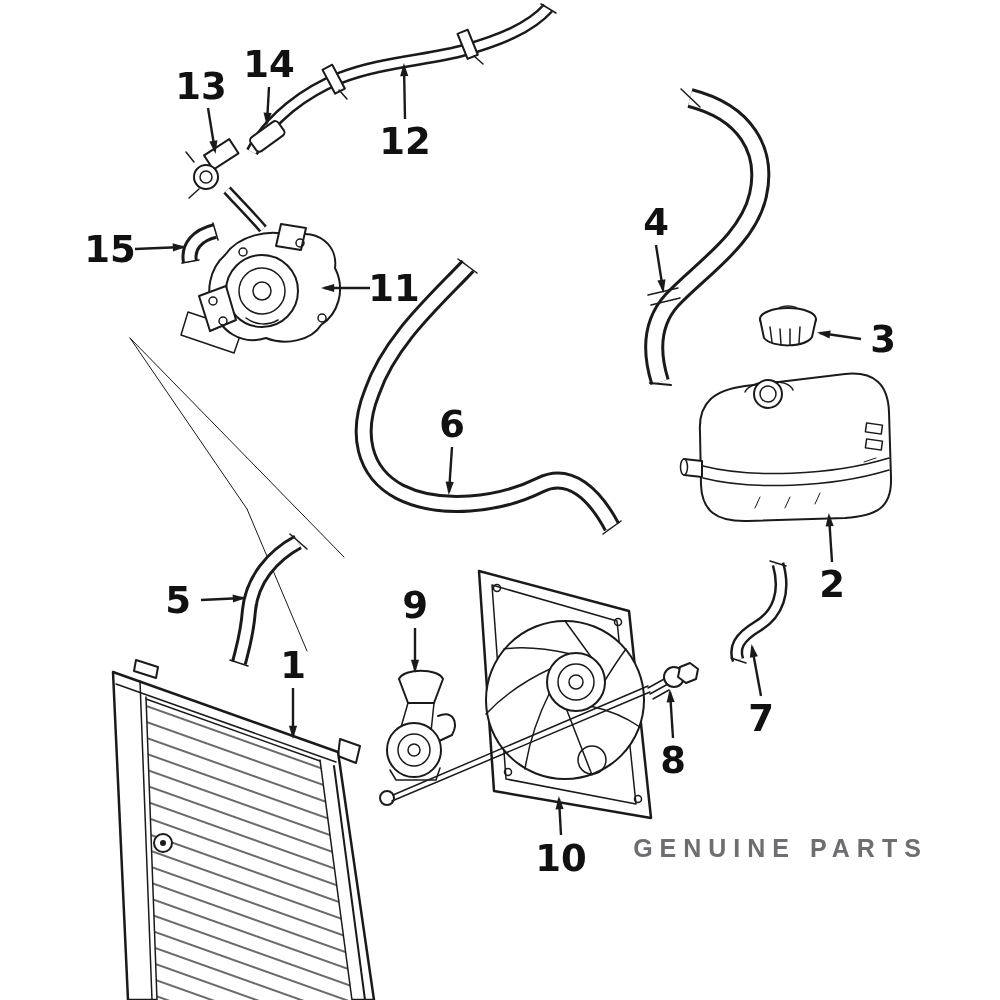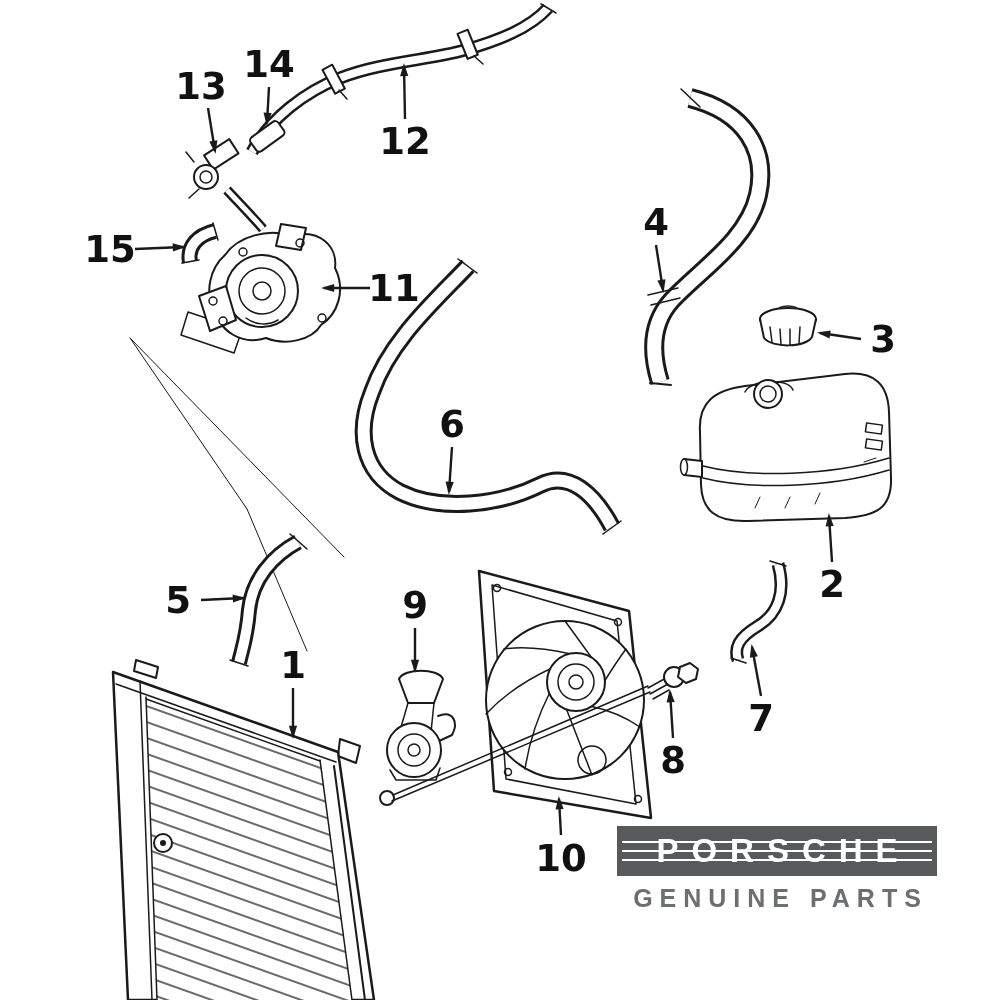--- a/index.html
+++ b/index.html
@@ -260,22 +260,16 @@
         </g>
         <g>
           <line x1="135" y1="249" x2="183" y2="247" stroke="#1a1a1a" stroke-width="2.4"></line>
           <polygon points="186,246.9 173,251.5 172.6,243.3" fill="#1a1a1a"></polygon>
           <text x="110" y="262" class="callout-num">15</text>
         </g>
       </g>
 </svg>
 
 <div class="brand">
-  <div class="brand-bar" style="background: rgb(88, 89, 91);">
-    <span class="brand-name" style="color: rgb(255, 255, 255);">PORSCHE</span>
-    <span class="stripe" style="top: 15px; background: rgb(255, 255, 255);"></span>
-    <span class="stripe" style="top: 24px; background: rgb(255, 255, 255);"></span>
-    <span class="stripe" style="top: 33px; background: rgb(255, 255, 255);"></span>
-  </div>
   <div class="brand-sub" style="color: rgb(109, 110, 113);">GENUINE PARTS</div>
 </div>
 
 </div>
 
 </body></html>

